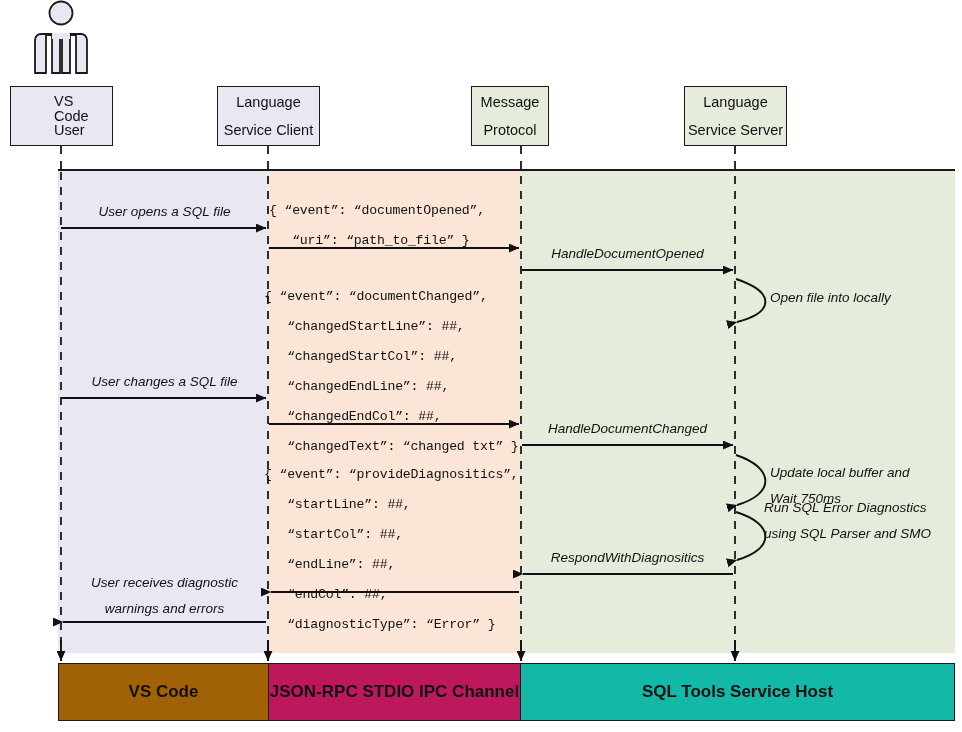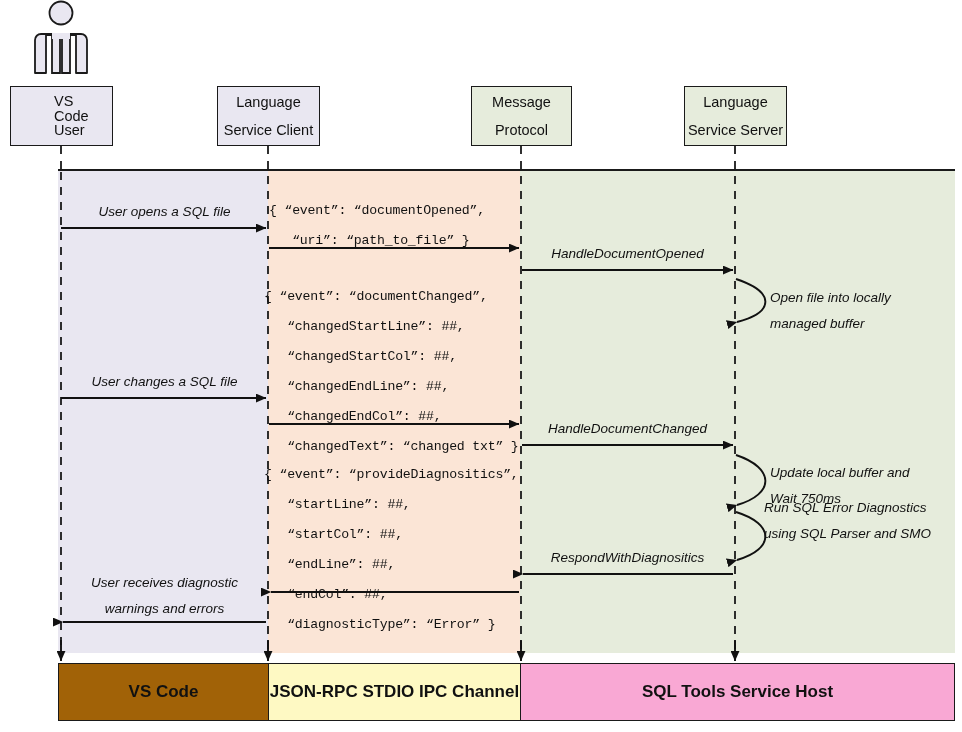--- a/index.html
+++ b/index.html
@@ -20,22 +20,22 @@
   .note-label{position:absolute;font-style:italic;font-size:13.5px;line-height:1.95;
               white-space:nowrap;}
 
   .json{position:absolute;font-family:"Liberation Mono",monospace;font-size:13.2px;
         line-height:30px;white-space:pre;letter-spacing:-0.2px;}
 
   .foot{position:absolute;border:1.6px solid #1a1a1a;box-sizing:border-box;
         display:flex;align-items:center;justify-content:center;
         font-size:17px;font-weight:bold;}
   .foot-purple{background:#a16207;}
-  .foot-peach{background:#fef9c3;}
-  .foot-green{background:#f9a8d4;}
+  .foot-peach{background:#be185d;}
+  .foot-green{background:#14b8a6;}
 </style>
 </head>
 <body>
 
 <div id="stage">
 
   <svg class="layer" viewBox="0 0 962 732">
     <defs>
       <marker id="ah" markerWidth="11" markerHeight="9" refX="10.2" refY="4.5" orient="auto" markerUnits="userSpaceOnUse">
         <path d="M0,0 L10.5,4.5 L0,9 z" fill="#111"></path>
@@ -102,21 +102,21 @@
 
   <div class="hdr-box hdr-purple" style="left:10px;top:86px;width:103px;height:60px;padding-left:43px;">
     <span>VS Code User</span>
   </div>
 
   <div class="hdr-box hdr-purple" style="left:217px;top:86px;width:103px;height:60px;">
     <span>Language</span>
     <span>Service Client</span>
   </div>
 
-  <div class="hdr-box hdr-green" style="left:471px;top:86px;width:101px;height:60px;">
+  <div class="hdr-box hdr-green" style="left:471px;top:86px;width:78px;height:60px;">
     <span>Message</span>
     <span>Protocol</span>
   </div>
 
   <div class="hdr-box hdr-green" style="left:684px;top:86px;width:103px;height:60px;">
     <span>Language</span>
     <span>Service Server</span>
   </div>
 
   <div class="msg-label" style="left:61px;top:199px;width:207px;">User opens a SQL file</div>
@@ -129,21 +129,20 @@
   </div>
 
   <div class="msg-label" style="left:522px;top:241px;width:211px;">HandleDocumentOpened</div>
 
   <div class="msg-label" style="left:522px;top:416px;width:211px;">HandleDocumentChanged</div>
 
   <div class="msg-label" style="left:522px;top:545px;width:211px;">RespondWithDiagnositics</div>
 
   <div class="note-label" style="left:770px;top:285px;width:185px;">
     <div>Open file into locally</div>
-    <div>managed buffer</div>
   </div>
 
   <div class="note-label" style="left:770px;top:460px;width:185px;">
     <div>Update local buffer and</div>
     <div>Wait 750ms</div>
   </div>
 
   <div class="note-label" style="left:764px;top:495px;width:192px;">
     <div>Run SQL Error Diagnostics</div>
     <div>using SQL Parser and SMO</div>

